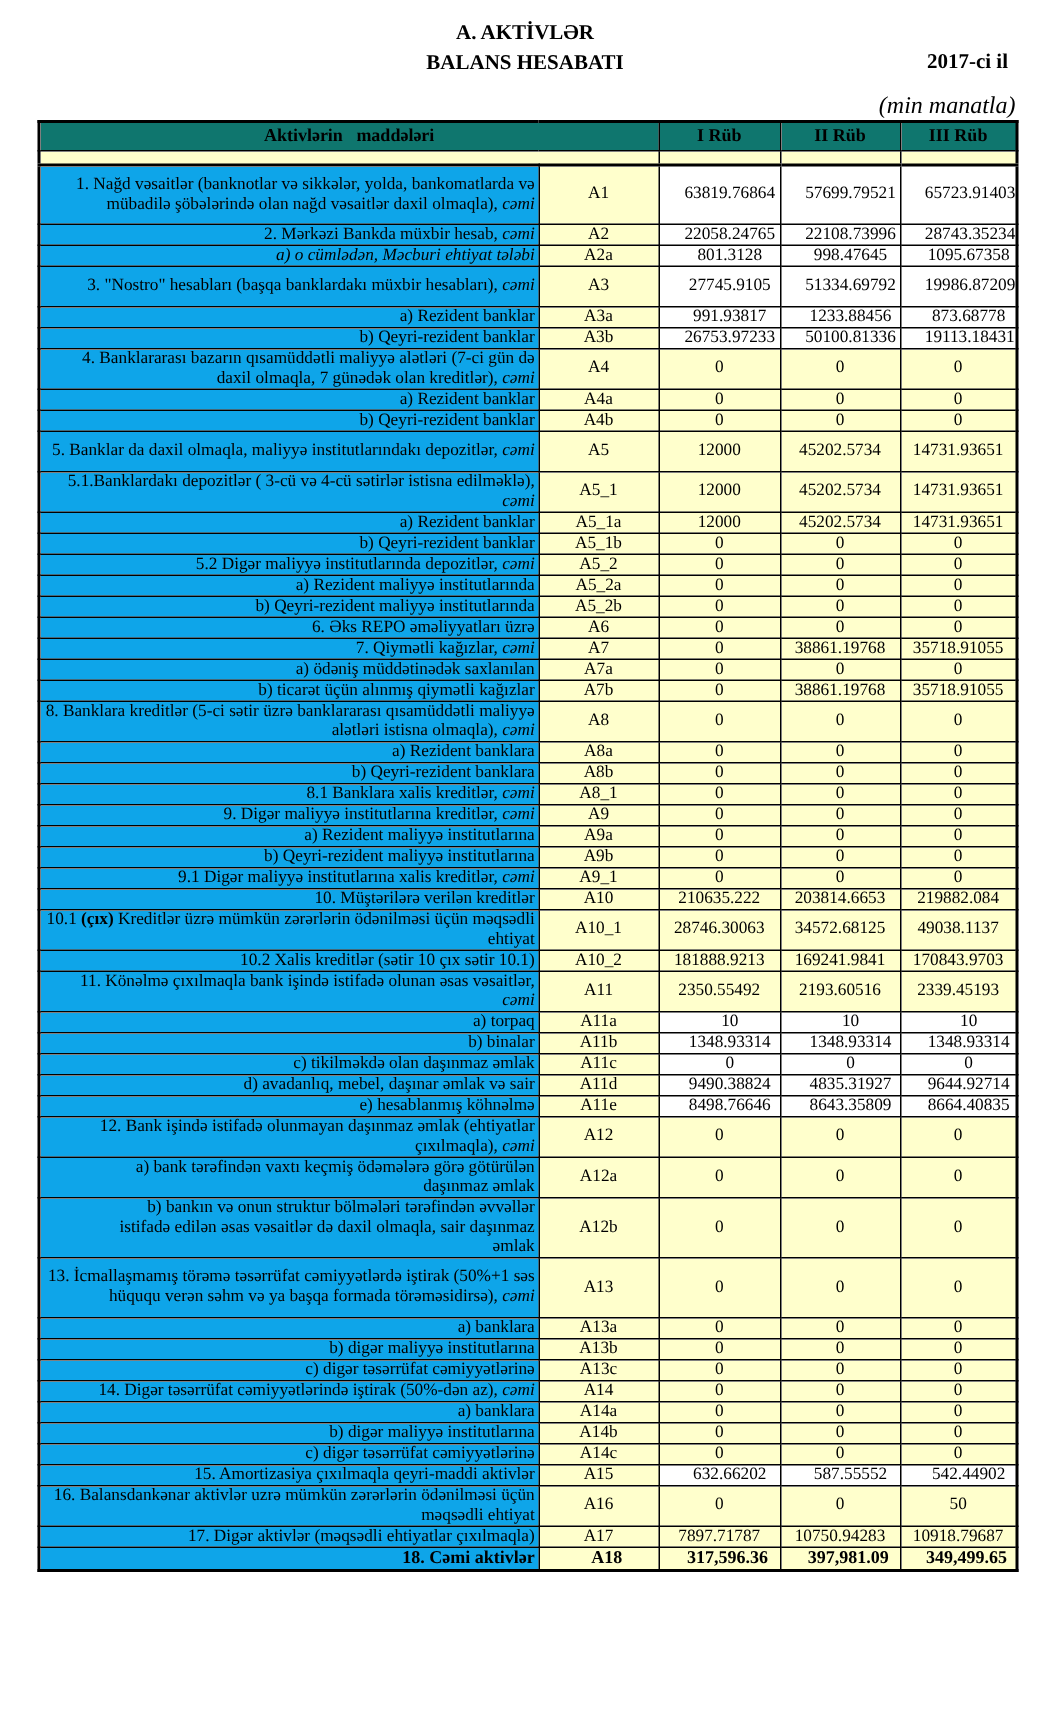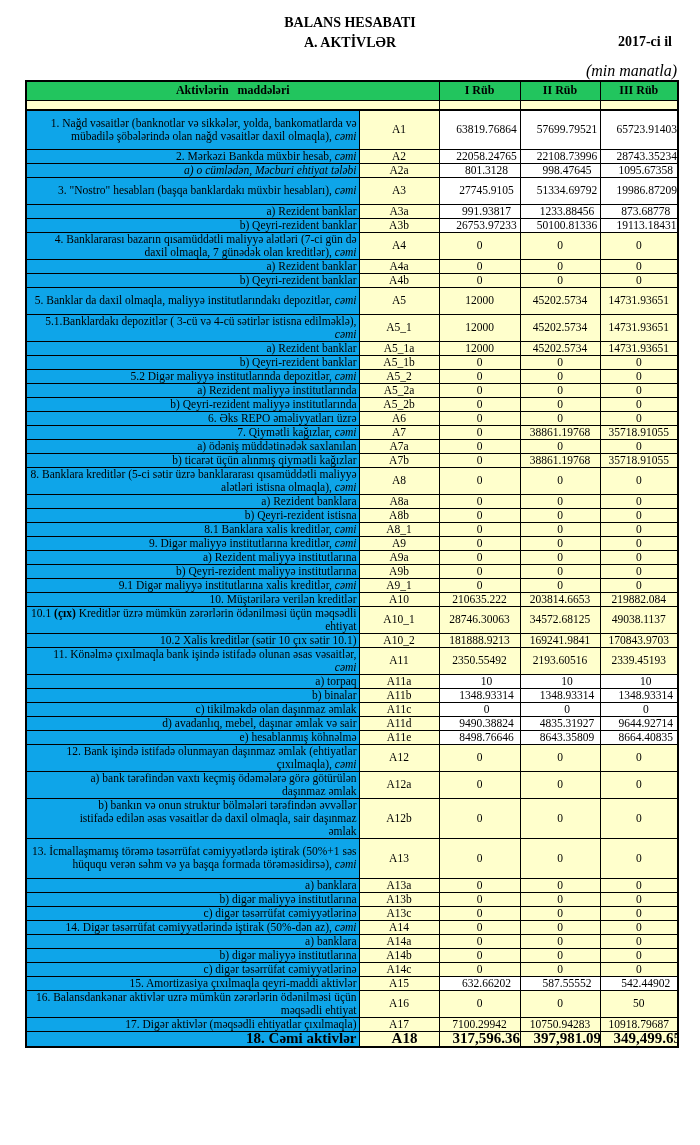--- a/index.html
+++ b/index.html
@@ -10,37 +10,37 @@
   .title-block{position:absolute;top:13px;left:0;width:100%;text-align:center;
     font-weight:bold;font-size:14px;line-height:20px;}
   .year{position:absolute;top:34px;right:28px;font-weight:bold;font-size:14px;}
   .unit-note{position:absolute;top:62px;right:23px;font-style:italic;font-size:16px;}
   table.balance{
     position:absolute;top:80px;left:25px;width:652px;
     border-collapse:collapse;table-layout:fixed;font-size:11.5px;line-height:13px;
     border:2px solid #000;
   }
   th,td{border:1px solid #000;padding:0 2px;vertical-align:middle;overflow:hidden;}
-  th{background:#22c55e;font-weight:bold;text-align:center;font-size:12px;}
+  th{background:#0f766e;font-weight:bold;text-align:center;font-size:12px;}
   th.items-head{white-space:pre;}
   tr.spacer-row td{background:#ffffcc;border-bottom:2px solid #000;}
   td.label{background:#0ea5e9;text-align:right;padding-left:3px;}
   td.label.indent{padding-left:40px;}
   td.code{background:#ffffcc;text-align:center;}
   td.val{text-align:center;}
   td.val.white{background:#ffffff;padding-left:16px;}
   td.val.yellow{background:#ffffcc;}
-  tr.bold-row td{font-weight:bold;font-size:15px;padding-left:13px;}
+  tr.bold-row td{font-weight:bold;font-size:12px;padding-left:13px;}
 </style>
 </head>
 <body>
 
 <div class="title-block">
+  <div>A. AKTİVLƏR</div>
   <div>BALANS HESABATI</div>
-  <div>A. AKTİVLƏR</div>
 </div>
 <div class="year">2017-ci il</div>
 <div class="unit-note">(min manatla)</div>
 
 <table class="balance">
   <colgroup>
     <col style="width:333px">
       <col style="width:80px">
       <col style="width:81px">
       <col style="width:80px">
@@ -209,21 +209,21 @@
     <td class="val yellow">0</td>
   </tr>
       <tr style="height: 14px;">
     <td class="label indent">a) Rezident banklara</td>
     <td class="code">A8a</td>
     <td class="val yellow">0</td>
     <td class="val yellow">0</td>
     <td class="val yellow">0</td>
   </tr>
       <tr style="height: 14px;">
-    <td class="label indent">b) Qeyri-rezident istisna</td>
+    <td class="label indent">b) Qeyri-rezident banklara</td>
     <td class="code">A8b</td>
     <td class="val yellow">0</td>
     <td class="val yellow">0</td>
     <td class="val yellow">0</td>
   </tr>
       <tr style="height: 14px;">
     <td class="label">8.1 Banklara xalis kreditlər, <i>cəmi</i></td>
     <td class="code">A8_1</td>
     <td class="val yellow">0</td>
     <td class="val yellow">0</td>
@@ -407,21 +407,21 @@
       <tr style="height: 27px;">
     <td class="label">16. Balansdankənar aktivlər uzrə mümkün zərərlərin ödənilməsi üçün məqsədli ehtiyat</td>
     <td class="code">A16</td>
     <td class="val yellow">0</td>
     <td class="val yellow">0</td>
     <td class="val yellow">50</td>
   </tr>
       <tr style="height: 14px;">
     <td class="label">17. Digər aktivlər (məqsədli ehtiyatlar çıxılmaqla)</td>
     <td class="code">A17</td>
-    <td class="val yellow">7100.29942</td>
+    <td class="val yellow">7897.71787</td>
     <td class="val yellow">10750.94283</td>
     <td class="val yellow">10918.79687</td>
   </tr>
       <tr class="bold-row" style="height: 16px;">
     <td class="label">18. Cəmi aktivlər</td>
     <td class="code">A18</td>
     <td class="val yellow">317,596.36</td>
     <td class="val yellow">397,981.09</td>
     <td class="val yellow">349,499.65</td>
   </tr>

